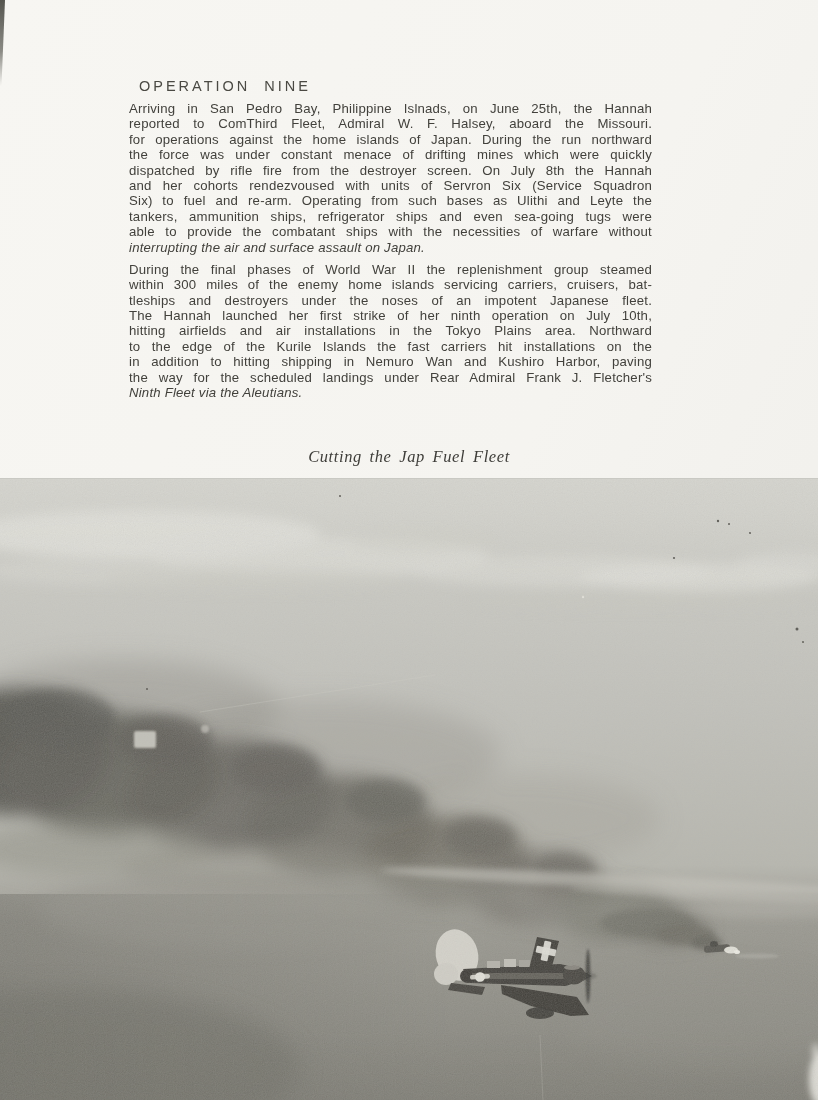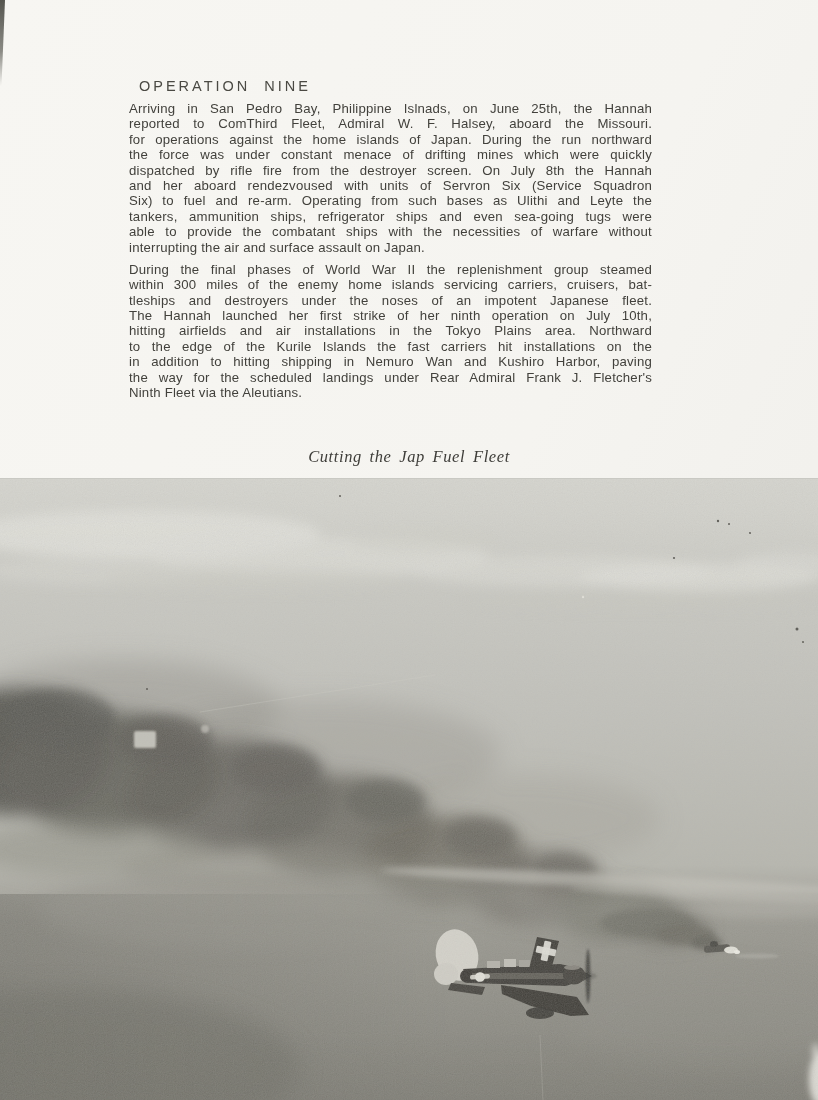--- a/index.html
+++ b/index.html
@@ -20,21 +20,21 @@
   }
   .textblock {
     position:absolute; top:101px; left:129px; width:523px;
     color:var(--ink,#42413c); font-size:13.2px; letter-spacing:0.2px;
   }
   .para { margin-bottom:7px; }
   .line {
     height:15.4px; line-height:15.4px;
     text-align:justify; text-align-last:justify;
   }
-  .line.last { text-align-last:left; }
+  .line.last { text-align-last:left;font-style:italic; }
   .caption {
     position:absolute; top:447px; left:0; width:818px; text-align:center;
     font-family:"Liberation Serif", serif; font-style:italic;
     font-size:16.5px; letter-spacing:0.6px; word-spacing:3px;
     color:var(--caption-ink,#3e3d39);
   }
   .photo {
     position:absolute; top:478px; left:0; width:818px; height:622px;
     border-top:1px solid #c9c9c3;
   }
@@ -49,21 +49,21 @@
 
   <h1 class="title">OPERATION NINE</h1>
 
   <div class="textblock">
     <div class="para">
         <div class="line">Arriving in San Pedro Bay, Philippine Islnads, on June 25th, the Hannah</div>
         <div class="line">reported to ComThird Fleet, Admiral W. F. Halsey, aboard the Missouri.</div>
         <div class="line">for operations against the home islands of Japan. During the run northward</div>
         <div class="line">the force was under constant menace of drifting mines which were quickly</div>
         <div class="line">dispatched by rifle fire from the destroyer screen. On July 8th the Hannah</div>
-        <div class="line">and her aboard rendezvoused with units of Servron Six (Service Squadron</div>
+        <div class="line">and her cohorts rendezvoused with units of Servron Six (Service Squadron</div>
         <div class="line">Six) to fuel and re-arm. Operating from such bases as Ulithi and Leyte the</div>
         <div class="line">tankers, ammunition ships, refrigerator ships and even sea-going tugs were</div>
         <div class="line">able to provide the combatant ships with the necessities of warfare without</div>
         <div class="line last">interrupting the air and surface assault on Japan.</div>
       </div>
     <div class="para">
         <div class="line">During the final phases of World War II the replenishment group steamed</div>
         <div class="line">within 300 miles of the enemy home islands servicing carriers, cruisers, bat-</div>
         <div class="line">tleships and destroyers under the noses of an impotent Japanese fleet.</div>
         <div class="line">The Hannah launched her first strike of her ninth operation on July 10th,</div>

